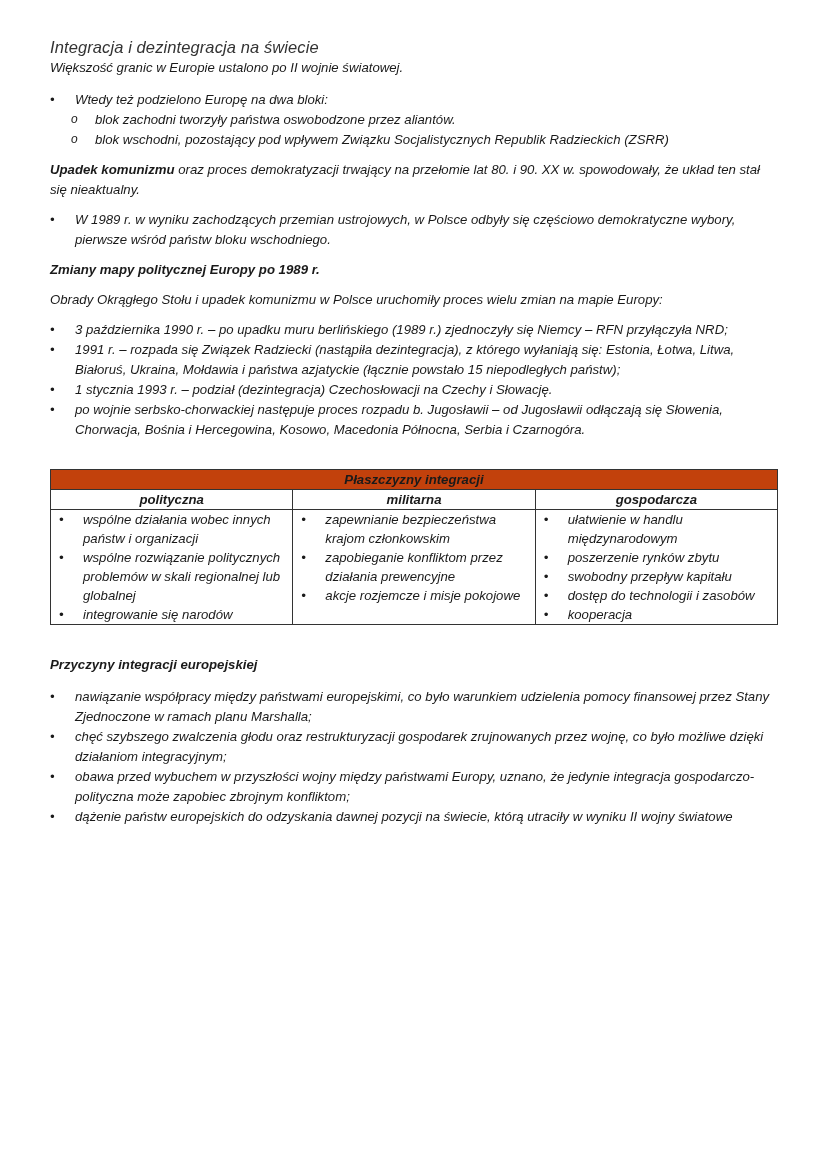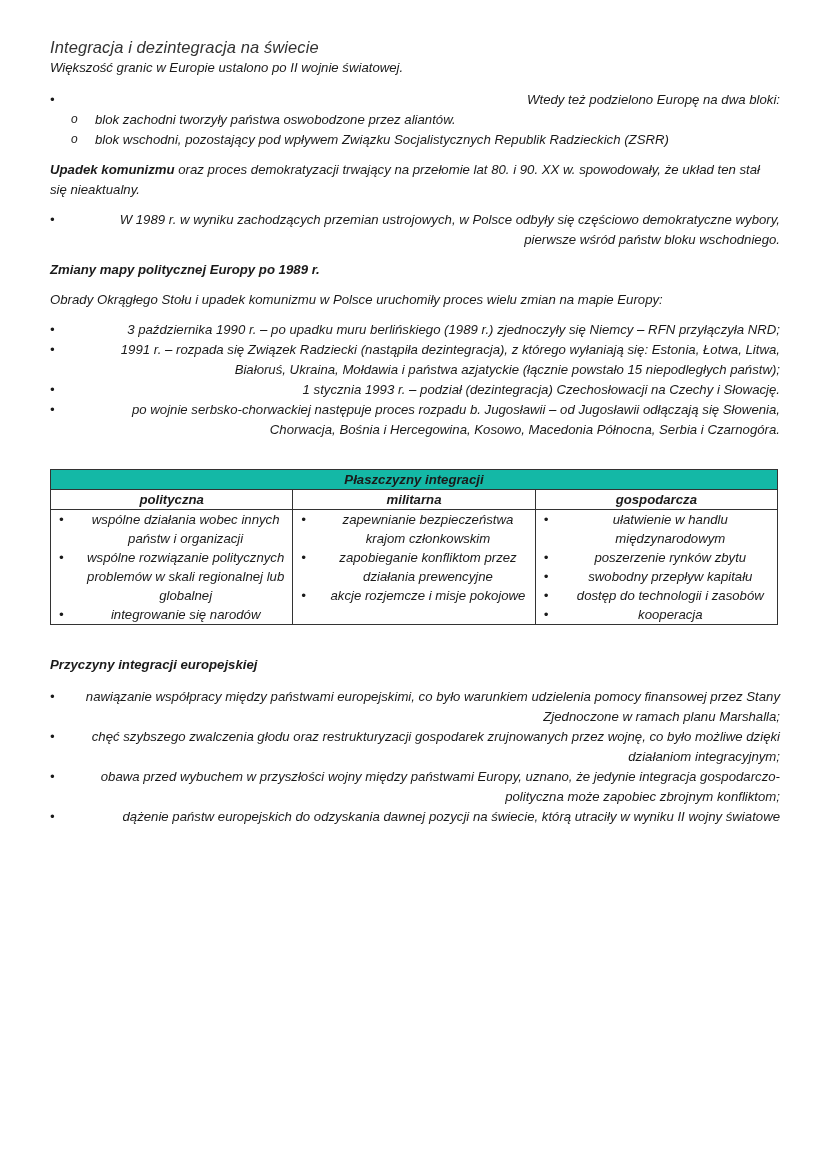--- a/index.html
+++ b/index.html
@@ -5,34 +5,34 @@
   html, body { margin: 0; padding: 0; background: #ffffff; }
   body {
     width: 828px; height: 1171px; position: relative; overflow: hidden;
     font-family: "Liberation Sans", sans-serif; color: #1a1a1a;
   }
   .page { position: absolute; left: 50px; top: 36px; width: 730px; font-size: 13.2px; line-height: 20px; font-style: italic; }
   .title { font-size: 16.5px; font-weight: normal; color: #333; line-height: 22px; margin: 0; letter-spacing: 0.1px; }
   .p { margin: 0; }
   .bold { font-weight: bold; }
   ul { list-style: none; margin: 0; padding: 0; }
-  li.b1 { position: relative; padding-left: 25px; text-align: right; }
+  li.b1 { position: relative; padding-left: 25px; }
   li.b1::before { content: "\2022"; position: absolute; left: 0; top: 0; font-size: 13px; }
   li.b2 { position: relative; padding-left: 45px; }
   li.b2::before { content: "o"; position: absolute; left: 21px; top: -1px; font-size: 12px; }
   .gap10 { height: 10px; }
   .gap12 { height: 12px; }
   .gap28 { height: 29px; }
   .gap30 { height: 30px; }
 
   table.planes {
     width: 728px; border-collapse: collapse; font-size: 13.2px; line-height: 19px;
   }
-  table.planes th, table.planes td { border: 1.2px solid #333; padding: 0 4px; vertical-align: top; text-align: center; }
-  table.planes th.caption { background: #14b8a6; font-weight: bold; text-align: center; height: 18px; }
+  table.planes th, table.planes td { border: 1.2px solid #333; padding: 0 4px; vertical-align: top; }
+  table.planes th.caption { background: #c2410c; font-weight: bold; text-align: center; height: 18px; }
   table.planes th.col { font-weight: bold; text-align: center; height: 18px; width: 33.33%; }
   table.planes td ul li { position: relative; padding-left: 28px; }
   table.planes td ul li::before { content: "\2022"; position: absolute; left: 4px; top: 0; }
 </style>
 </head>
 <body>
 
 <div class="page">
   <h1 class="title">Integracja i dezintegracja na świecie</h1>
   <p class="p">Większość granic w Europie ustalono po II wojnie światowej.</p>

